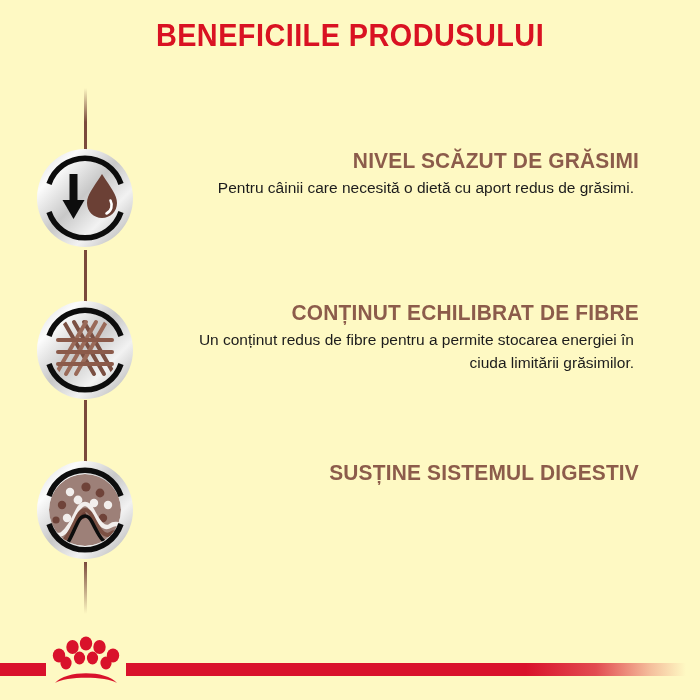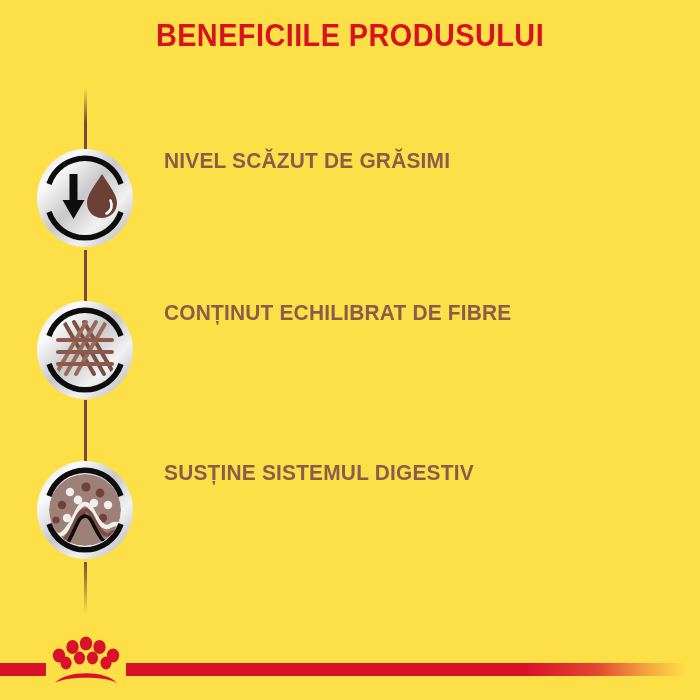--- a/index.html
+++ b/index.html
@@ -12,21 +12,21 @@
     background: #ffffff;
     font-family: "Liberation Sans", sans-serif;
     overflow: hidden;
     position: relative;
   }
 
   #page {
     position: relative;
     width: 700px;
     height: 700px;
-    background: #fde047;
+    background: #fef9c3;
   }
 
   
   #page-title {
     position: absolute;
     top: 18px;
     left: 0;
     width: 700px;
     text-align: center;
     font-family: "Liberation Sans Narrow", "Liberation Sans", sans-serif;
@@ -76,20 +76,21 @@
     width: 98px;
     height: 100px;
   }
   .benefit-icon svg { display: block; width: 98px; height: 100px; }
 
   .benefit-text {
     position: absolute;
     left: 164px;
     top: 0;
     width: 500px;
+    text-align: right;
   }
   .benefit-heading {
     font-family: "Liberation Sans Narrow", "Liberation Sans", sans-serif;
     font-weight: bold;
     font-size: 22px;
     line-height: 25px;
     color: #8C5C4B;
     letter-spacing: 0.2px;
     transform: scaleX(0.95);
     transform-origin: left center;
@@ -167,20 +168,21 @@
 
         <rect x="33.5" y="26" width="8" height="31" fill="#0d0d0d"></rect>
         <polygon points="26.5,52 48.5,52 37.5,71" fill="#0d0d0d"></polygon>
 
         <path d="M 66 26 C 75 40 81 47 81 55 C 81 63.5 74.3 70 66 70 C 57.7 70 51 63.5 51 55 C 51 47 57 40 66 26 Z" fill="#6B4035"></path>
         <path d="M 74.5 52.5 C 77 57.5 75.5 63 70.5 65.5" fill="none" stroke="#ffffff" stroke-width="2.6" stroke-linecap="round"></path>
       </svg>
     </div>
     <div class="benefit-text">
       <div class="benefit-heading">NIVEL SCĂZUT DE GRĂSIMI</div>
+      <div class="benefit-body">Pentru câinii care necesită o dietă cu aport redus de grăsimi.</div>
     </div>
   </div>
 
   <div class="benefit-row" id="benefit-row-1">
     <div class="benefit-icon">
       <svg viewBox="0 0 98 100" xmlns="http://www.w3.org/2000/svg">
         <defs>
           <linearGradient id="metal2" x1="0" y1="0" x2="1" y2="1">
             <stop offset="0%" stop-color="#d7d7d7"></stop>
             <stop offset="22%" stop-color="#fcfcfc"></stop>
@@ -212,20 +214,21 @@
           <g stroke="#8B5A4A" stroke-width="4">
             <line x1="22" y1="40" x2="76" y2="40"></line>
             <line x1="22" y1="52" x2="76" y2="52"></line>
             <line x1="22" y1="64" x2="76" y2="64"></line>
           </g>
         </g>
       </svg>
     </div>
     <div class="benefit-text">
       <div class="benefit-heading">CONȚINUT ECHILIBRAT DE FIBRE</div>
+      <div class="benefit-body">Un conținut redus de fibre pentru a permite stocarea energiei în ciuda limitării grăsimilor.</div>
     </div>
   </div>
 
   <div class="benefit-row" id="benefit-row-2">
     <div class="benefit-icon">
       <svg viewBox="0 0 98 100" xmlns="http://www.w3.org/2000/svg">
         <defs>
           <linearGradient id="metal3" x1="0" y1="0" x2="1" y2="1">
             <stop offset="0%" stop-color="#d7d7d7"></stop>
             <stop offset="22%" stop-color="#fcfcfc"></stop>

